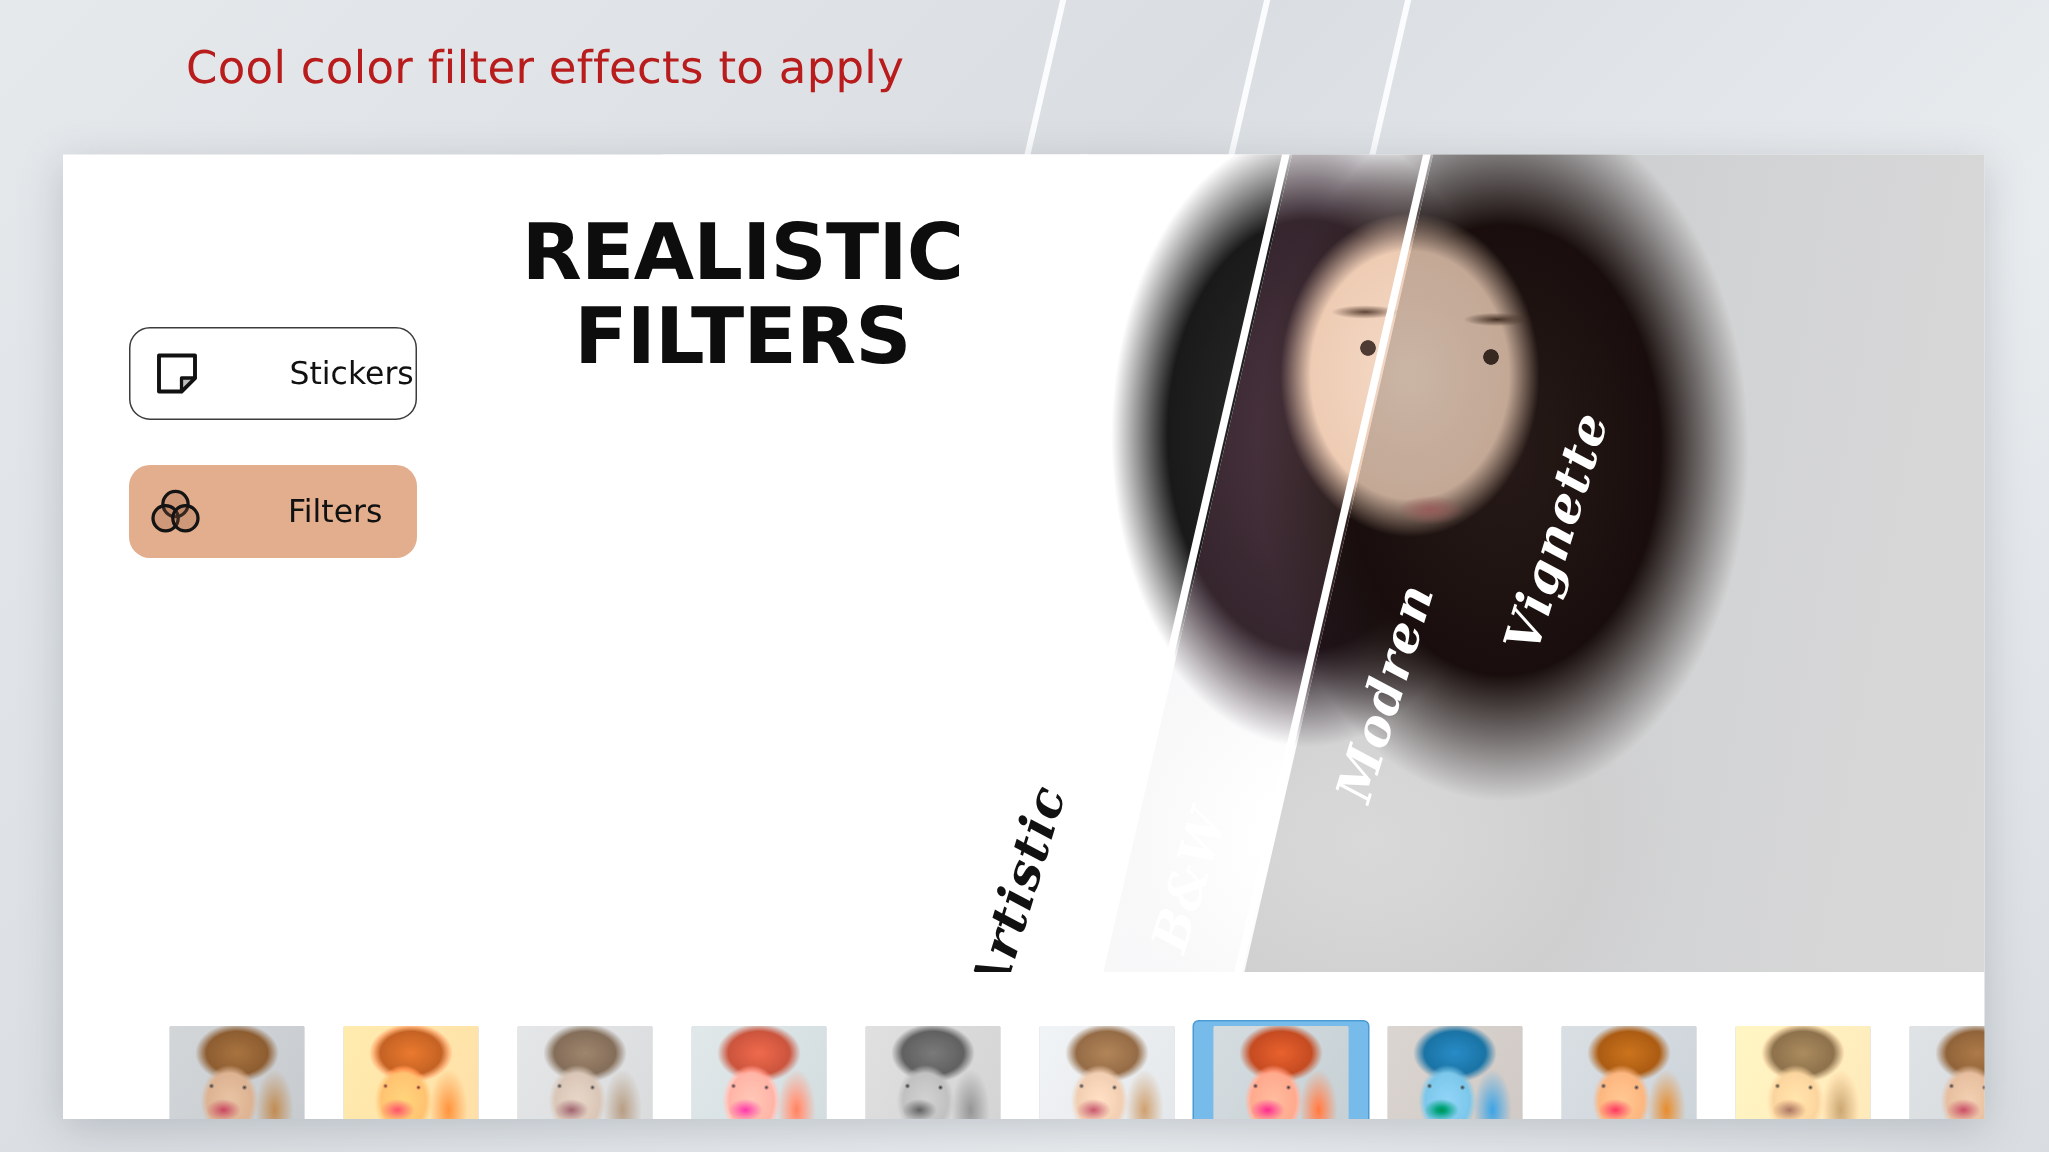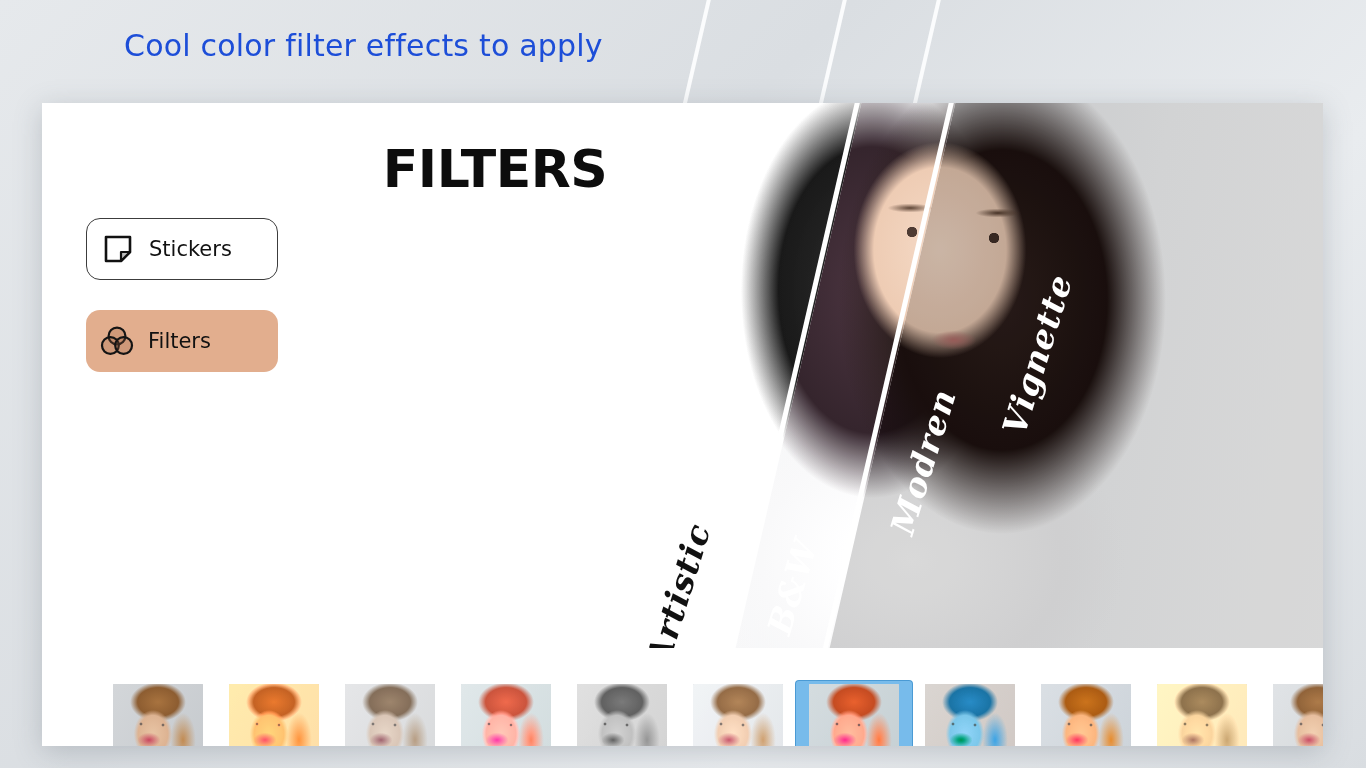--- a/index.html
+++ b/index.html
@@ -7,21 +7,21 @@
     width:1366px;height:768px;overflow:hidden;
     font-family:"Liberation Sans", sans-serif;
     background:#dfe3e6;
     background:linear-gradient(135deg,#e6e9ec 0%,#dadee2 40%,#e9ecef 70%,#d9dde1 100%);
     position:relative;
   }
 
   
   .headline{
     position:absolute;left:124px;top:28px;
-    font-size:30px;font-weight:400;color:#1d4ed8;
+    font-size:30px;font-weight:400;color:#b91c1c;
     letter-spacing:0.2px;white-space:nowrap;
     font-family:"DejaVu Sans", sans-serif;
   }
 
   
   .bg-streaks{position:absolute;left:0;top:0;width:1366px;height:110px;overflow:hidden;}
   .bg-streaks .ln{position:absolute;top:-40px;width:4px;height:200px;background:#fbfcfd;transform:rotate(13deg);transform-origin:top center;}
 
   
   .card{
@@ -31,20 +31,21 @@
     overflow:hidden;
   }
 
   
   .toolbar{position:absolute;left:44px;top:115px;width:192px;}
   .tool-btn{
     position:relative;display:flex;align-items:center;
     height:62px;border-radius:14px;margin-bottom:30px;
     background:#fff;border:1.6px solid #3c3c3c;
     box-sizing:border-box;
+    gap:44px;
   }
   .tool-btn.accent{border:none;}
   .tool-ico{width:62px;display:flex;align-items:center;justify-content:center;flex:none;}
   .tool-label{font-size:21px;color:#111;font-family:"DejaVu Sans", sans-serif;}
 
   
   .big-title{
     position:absolute;left:288px;top:38px;width:330px;
     text-align:center;
     font-family:"DejaVu Sans", sans-serif;
@@ -162,20 +163,21 @@
     <div class="divider" style="left:455px;"></div>
     <div class="divider" style="left:549px;"></div>
 
     <div class="scriptlab" style="left:234px;top:630px;color:#111;">Artistic</div>
     <div class="scriptlab" style="left:355px;top:600px;color:#fff;">B&amp;W</div>
     <div class="scriptlab" style="left:478px;top:500px;color:#fff;">Modren</div>
     <div class="scriptlab" style="left:590px;top:400px;color:#fff;">Vignette</div>
   </div>
 
   <div class="big-title">
+    <span>REALISTIC</span>
     <span class="l2">FILTERS</span>
   </div>
 
   <div class="toolbar">
 
     <div class="tool-btn">
       <span class="tool-ico">
         <svg width="30" height="30" viewBox="0 0 30 30">
           <path d="M3 3 H27 V18 L18 27 H3 Z" fill="none" stroke="#111" stroke-width="2.6" stroke-linejoin="round"></path>
           <path d="M27 18 L18 18 L18 27 Z" fill="#bdbdbd" stroke="#111" stroke-width="2.2" stroke-linejoin="round"></path>

